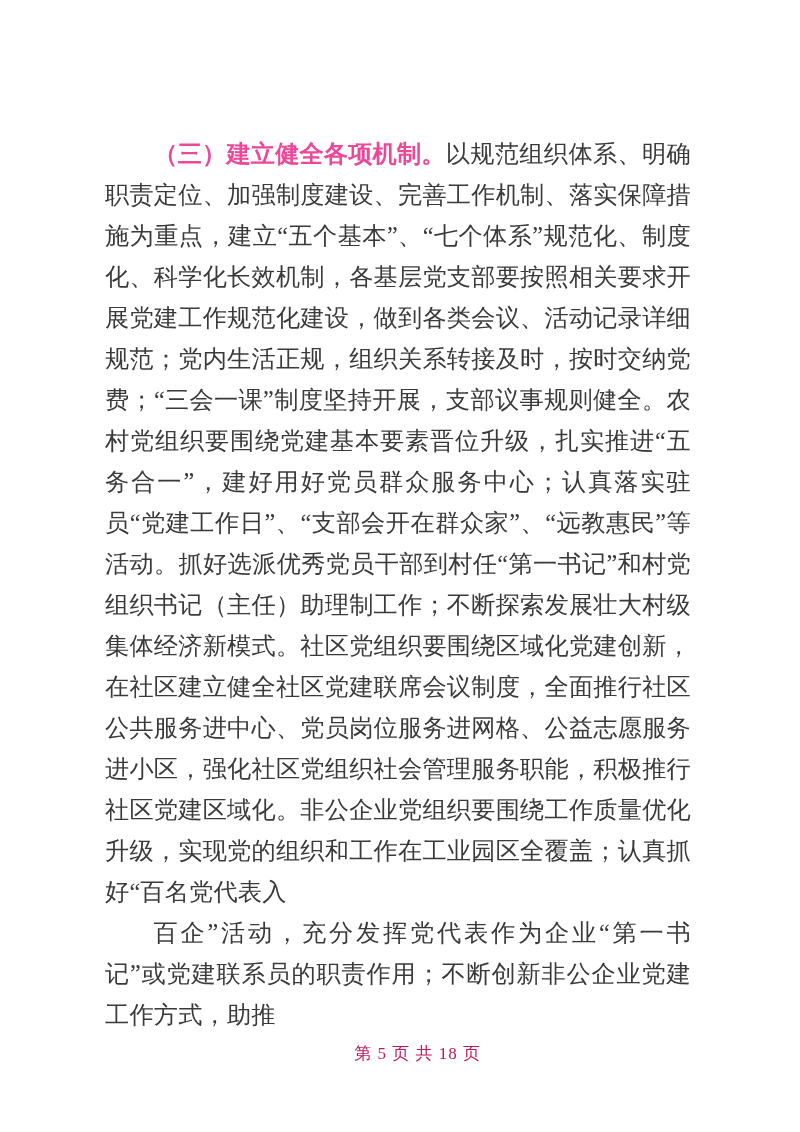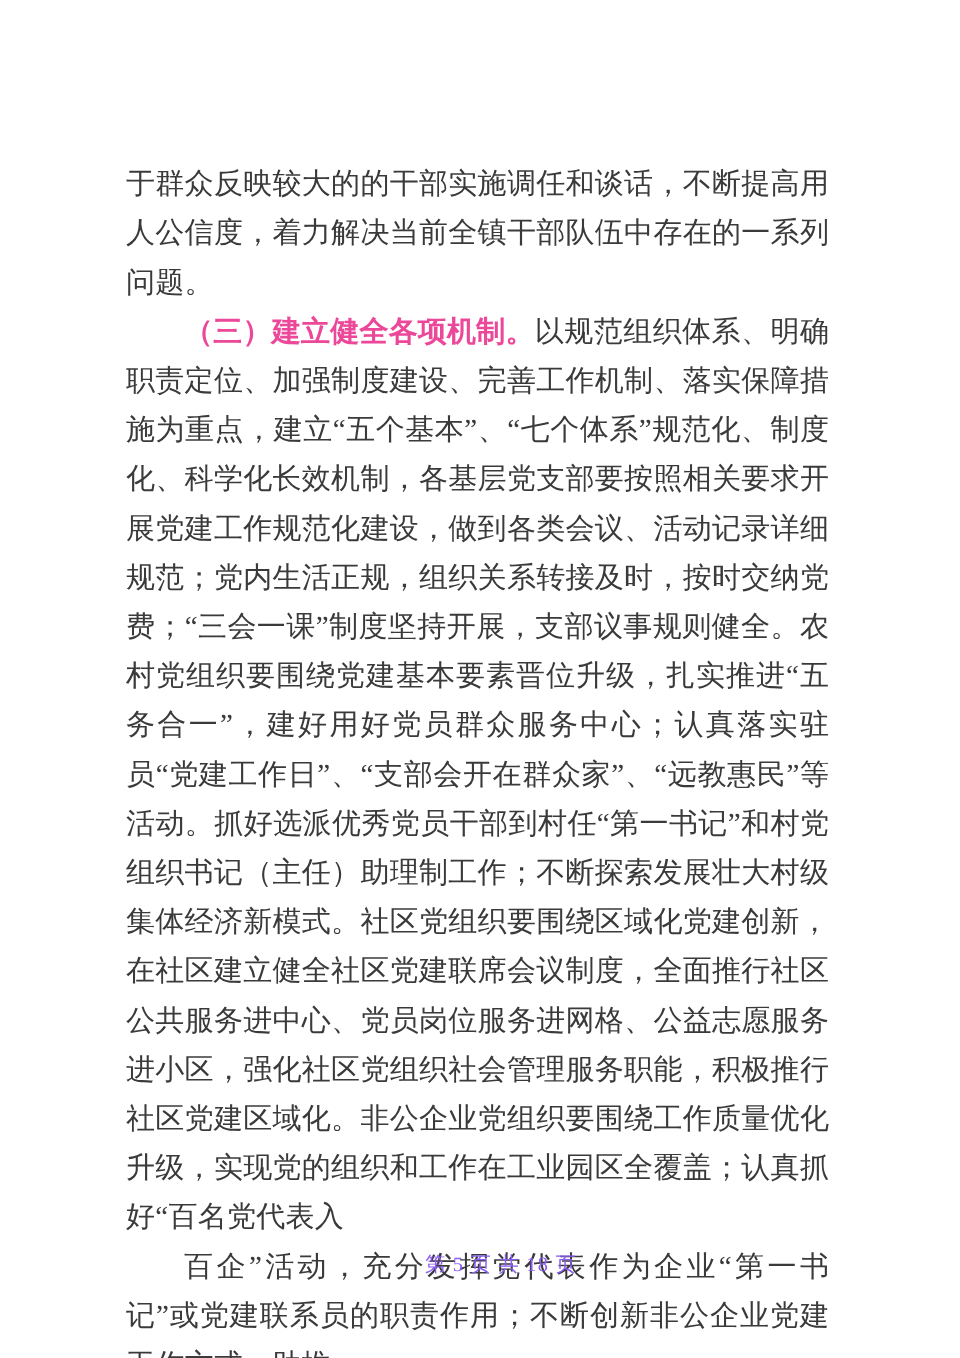--- a/index.html
+++ b/index.html
@@ -61,36 +61,35 @@
     color: #ec4899;
     letter-spacing: 0px;
   }
   .footer {
     position: absolute;
     left: 0;
     right: 0;
     top: 1042px;
     text-align: center;
     font-size: 17px;
-    color: #8b5cf6;
+    color: #be185d;
     font-family: "Liberation Serif", "DejaVu Serif", serif;
     letter-spacing: 1px;
     z-index: 2;
     padding-left: 35px;
   }
 </style>
 </head>
 <body>
 
 <div class="page">
 
 
   <div class="content">
 
-    <p class="para">于群众反映较大的的干部实施调任和谈话，不断提高用人公信度，着力解决当前全镇干部队伍中存在的一系列问题。</p>
 
     <p class="para indent"><span class="hd">（三）建立健全各项机制。</span><span>以规范组织体系、明确职责定位、加强制度建设、完善工作机制、落实保障措施为重点，建立“五个基本”、“七个体系”规范化、制度化、科学化长效机制，各基层党支部要按照相关要求开展党建工作规范化建设，做到各类会议、活动记录详细规范；党内生活正规，组织关系转接及时，按时交纳党费；“三会一课”制度坚持开展，支部议事规则健全。农村党组织要围绕党建基本要素晋位升级，扎实推进“五务合一”，建好用好党员群众服务中心；认真落实驻员“党建工作日”、“支部会开在群众家”、“远教惠民”等活动。抓好选派优秀党员干部到村任“第一书记”和村党组织书记（主任）助理制工作；不断探索发展壮大村级集体经济新模式。社区党组织要围绕区域化党建创新，在社区建立健全社区党建联席会议制度，全面推行社区公共服务进中心、党员岗位服务进网格、公益志愿服务进小区，强化社区党组织社会管理服务职能，积极推行社区党建区域化。非公企业党组织要围绕工作质量优化升级，实现党的组织和工作在工业园区全覆盖；认真抓好“百名党代表入</span></p>
 
     <p class="para indent">百企”活动，充分发挥党代表作为企业“第一书记”或党建联系员的职责作用；不断创新非公企业党建工作方式，助推</p>
 
   </div>
 
   <div class="footer">第 5 页  共 18 页</div>
 
 </div>

